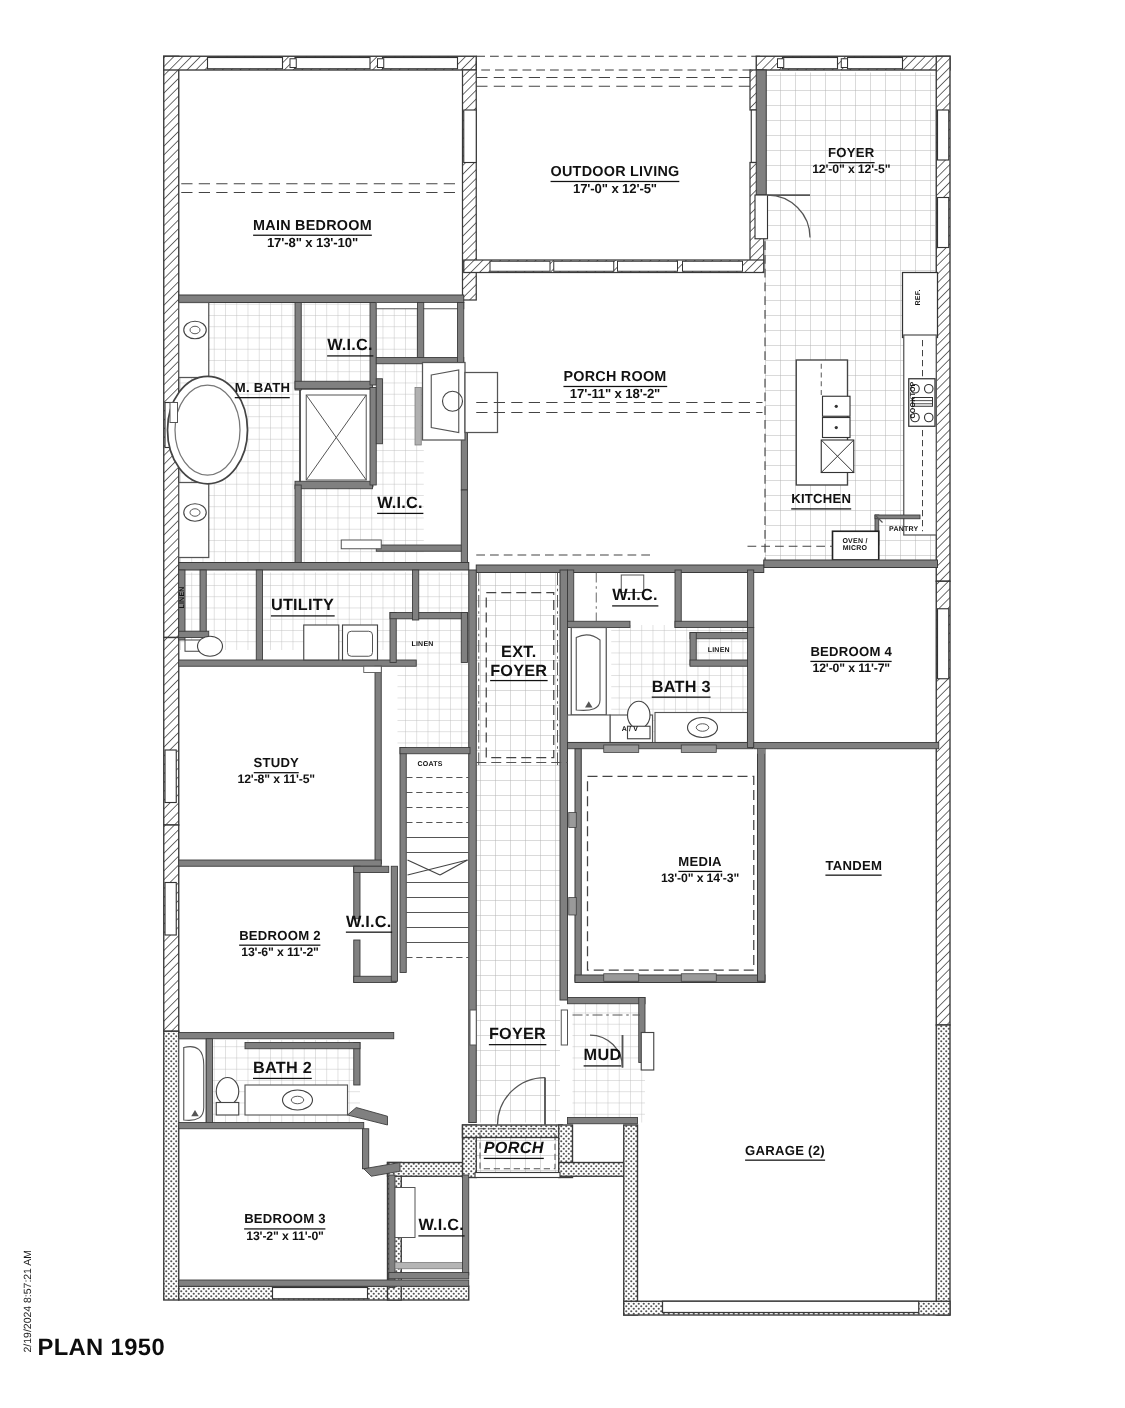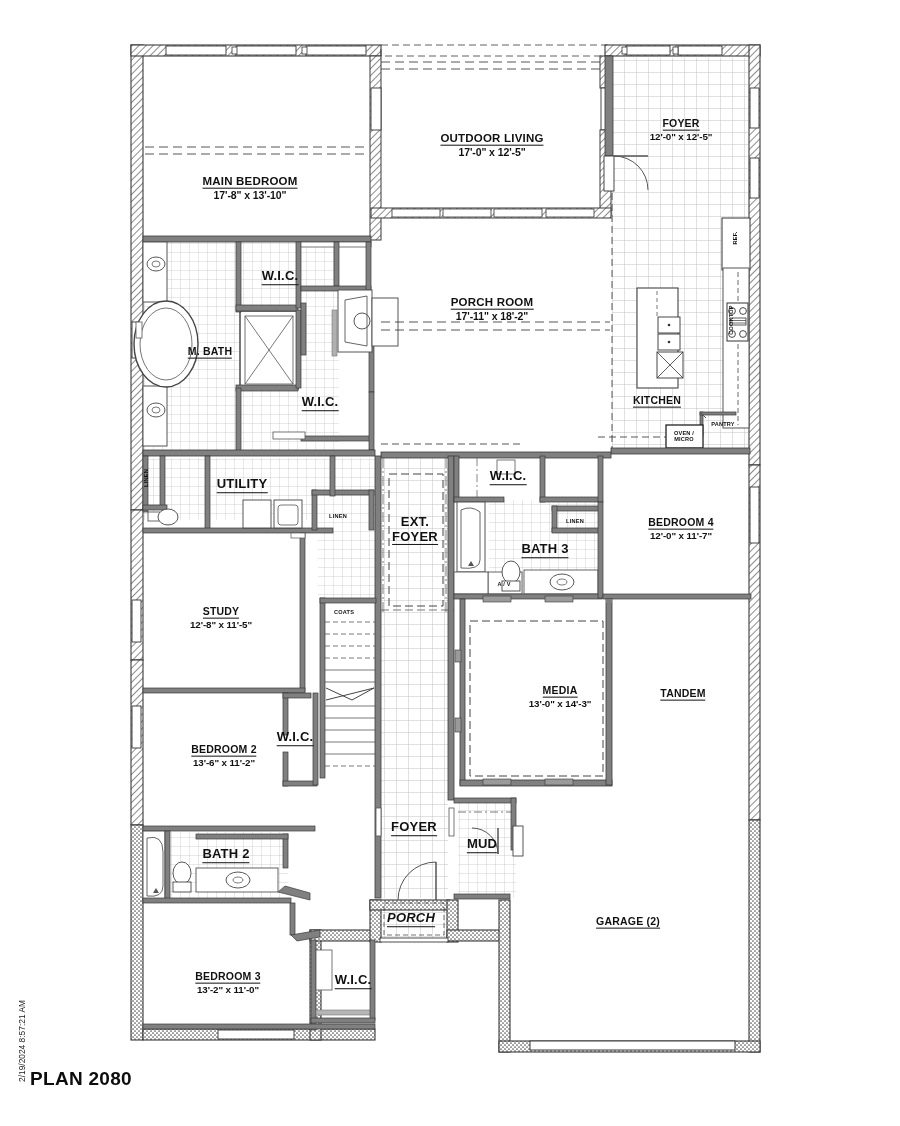--- a/index.html
+++ b/index.html
@@ -459,21 +459,21 @@
   </g>
 
   <g id="label-layer"></g>
 </svg>
 
 <div id="labels-host">
     <div class="room-label lbl-lg" style="left: 250px; top: 188px;"><span class="rl-name">MAIN BEDROOM</span><span class="rl-dim">17'-8" x 13'-10"</span></div>
     <div class="room-label lbl-lg" style="left: 492px; top: 145px;"><span class="rl-name">OUTDOOR LIVING</span><span class="rl-dim">17'-0" x 12'-5"</span></div>
     <div class="room-label lbl-md" style="left: 681px; top: 130px;"><span class="rl-name">FOYER</span><span class="rl-dim">12'-0" x 12'-5"</span></div>
     <div class="room-label lbl-lg" style="left: 492px; top: 309px;"><span class="rl-name">PORCH ROOM</span><span class="rl-dim">17'-11" x 18'-2"</span></div>
-    <div class="room-label lbl-md" style="left: 210px; top: 312px; margin-top: 40px;"><span class="rl-name">M. BATH</span></div>
+    <div class="room-label lbl-md" style="left: 210px; top: 312px;"><span class="rl-name">M. BATH</span></div>
     <div class="room-label lbl-sm" style="left: 280px; top: 277px;"><span class="rl-name">W.I.C.</span></div>
     <div class="room-label lbl-sm" style="left: 320px; top: 403px;"><span class="rl-name">W.I.C.</span></div>
     <div class="room-label lbl-md" style="left: 657px; top: 401px;"><span class="rl-name">KITCHEN</span></div>
     <div class="room-label lbl-sm" style="left: 242px; top: 485px;"><span class="rl-name">UTILITY</span></div>
     <div class="room-label lbl-sm two-line" style="left: 415px; top: 530px;"><span class="rl-name" style="white-space: pre-line;">EXT.
 FOYER</span></div>
     <div class="room-label lbl-sm" style="left: 508px; top: 477px;"><span class="rl-name">W.I.C.</span></div>
     <div class="room-label lbl-sm" style="left: 545px; top: 550px;"><span class="rl-name">BATH 3</span></div>
     <div class="room-label lbl-md" style="left: 681px; top: 529px;"><span class="rl-name">BEDROOM 4</span><span class="rl-dim">12'-0" x 11'-7"</span></div>
     <div class="room-label lbl-md" style="left: 221px; top: 618px;"><span class="rl-name">STUDY</span><span class="rl-dim">12'-8" x 11'-5"</span></div>
@@ -493,14 +493,14 @@
     <div class="room-label lbl-tiny no-underline" style="left: 723px; top: 424px;"><span class="rl-name">PANTRY</span></div>
     <div class="room-label lbl-tiny no-underline" style="left: 684px; top: 437px;"><span class="rl-name" style="white-space: pre-line; line-height: 1.05;">OVEN /
 MICRO</span></div>
     <div class="room-label lbl-tiny no-underline vert" style="left: 146px; top: 478px;"><span class="rl-name">LINEN</span></div>
     <div class="room-label lbl-tiny no-underline" style="left: 338px; top: 516px;"><span class="rl-name">LINEN</span></div>
     <div class="room-label lbl-tiny no-underline" style="left: 575px; top: 521px;"><span class="rl-name">LINEN</span></div>
     <div class="room-label lbl-tiny no-underline" style="left: 504px; top: 584px;"><span class="rl-name">A / V</span></div>
     <div class="room-label lbl-tiny no-underline" style="left: 344px; top: 612px;"><span class="rl-name">COATS</span></div>
   </div>
 
-<div id="plan-title">PLAN 2080</div>
+<div id="plan-title">PLAN 1950</div>
 <div id="timestamp">2/19/2024 8:57:21 AM</div>
 
 </body></html>

